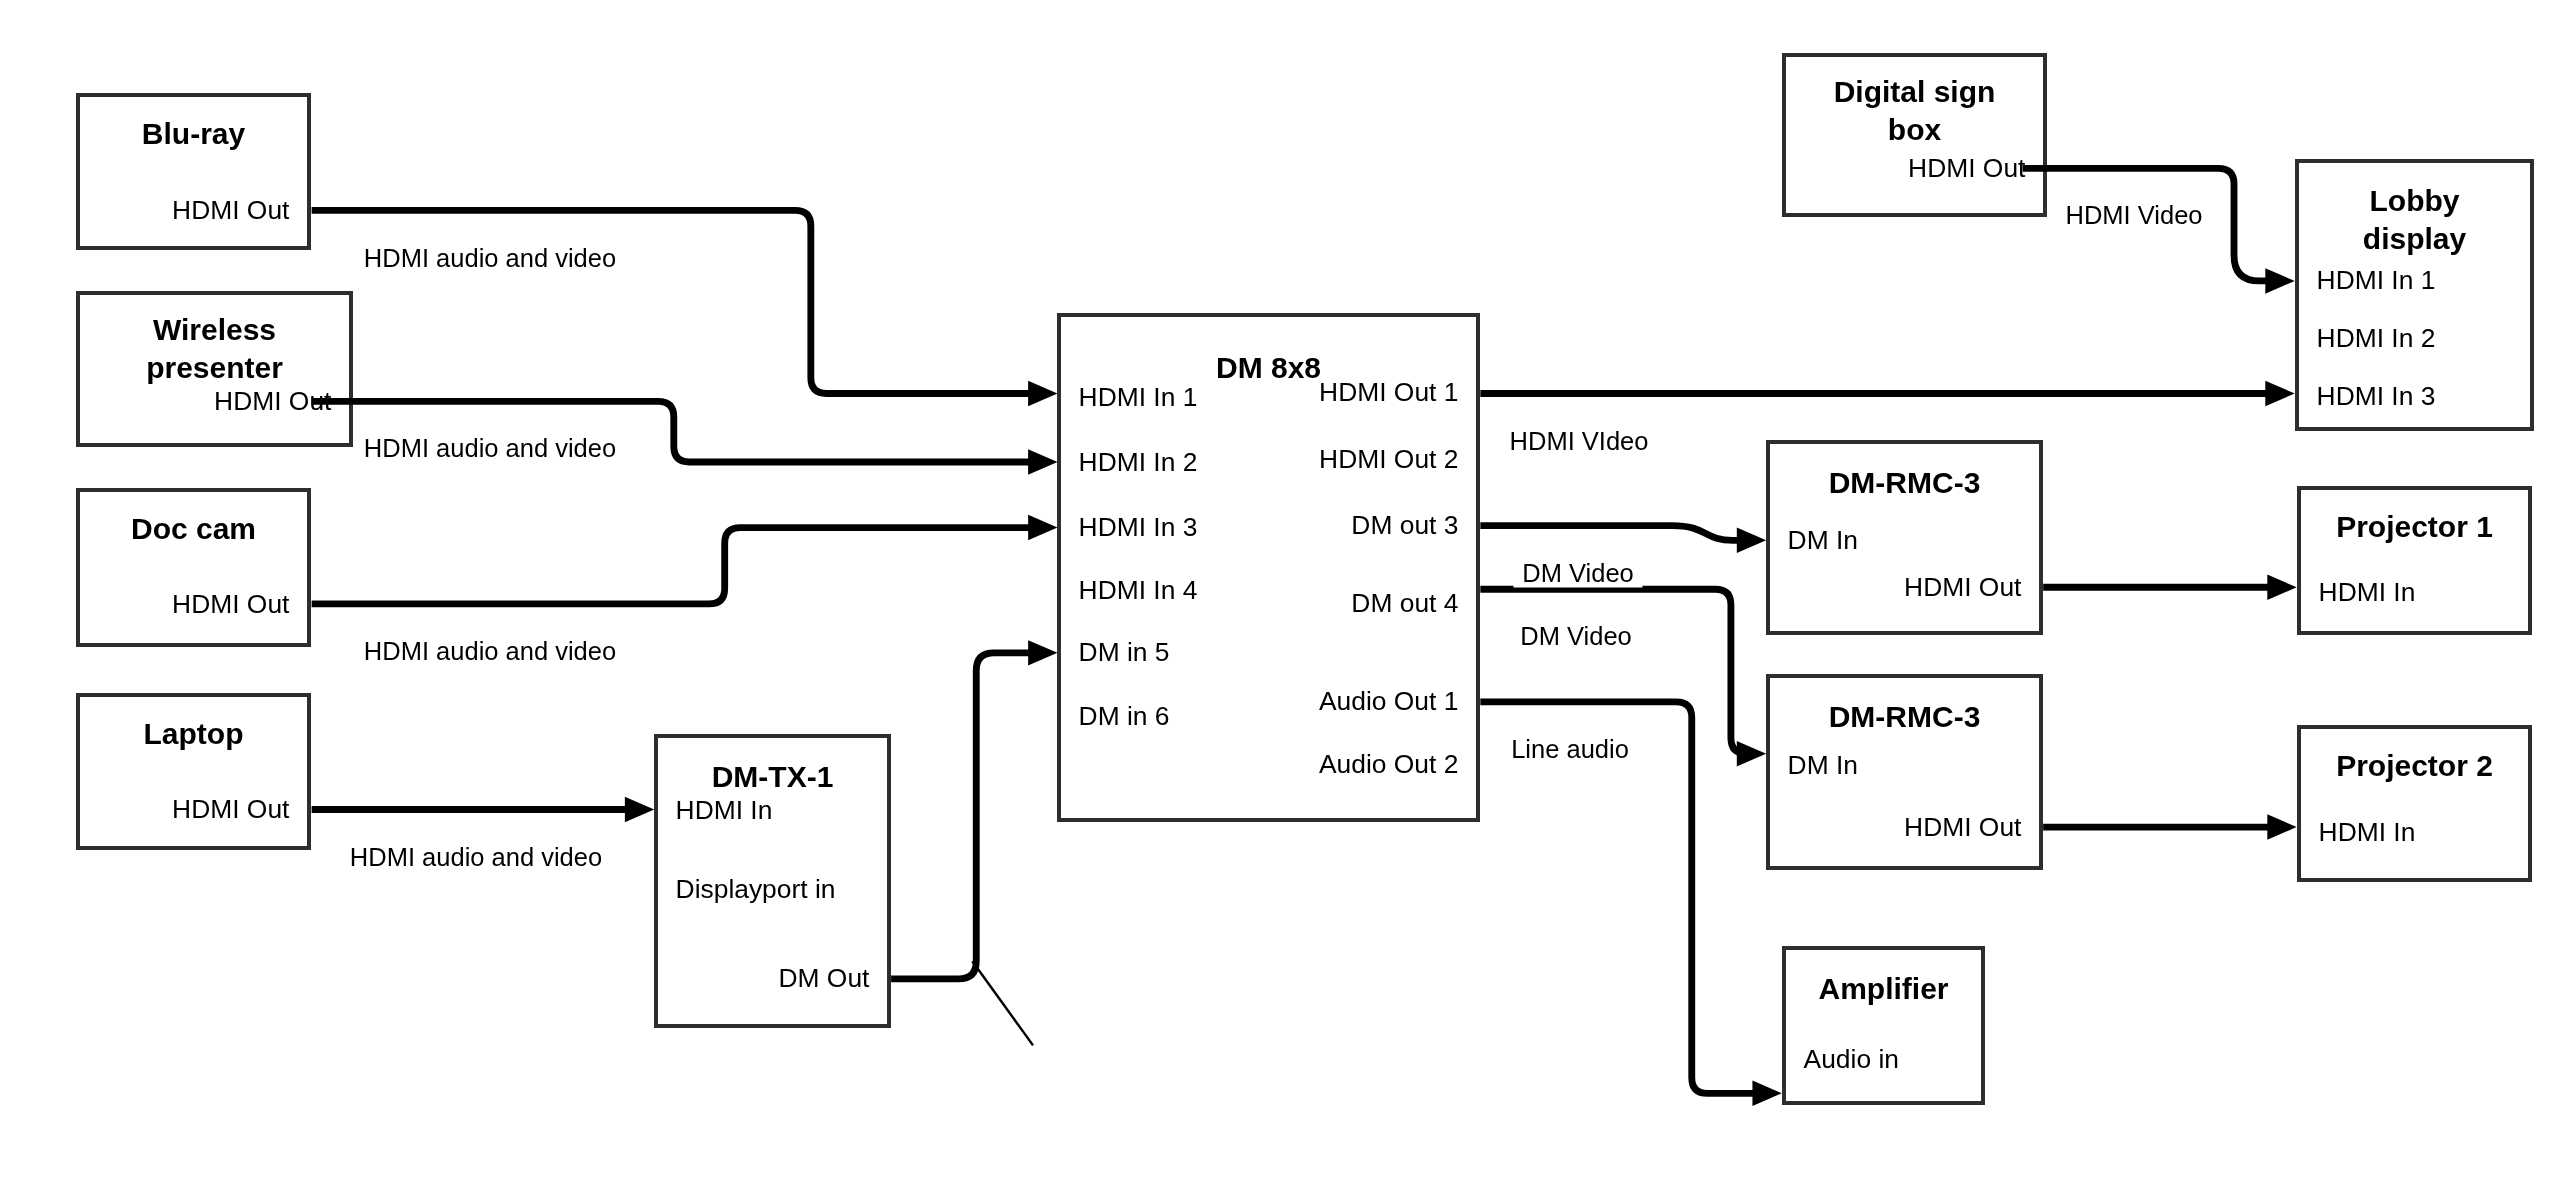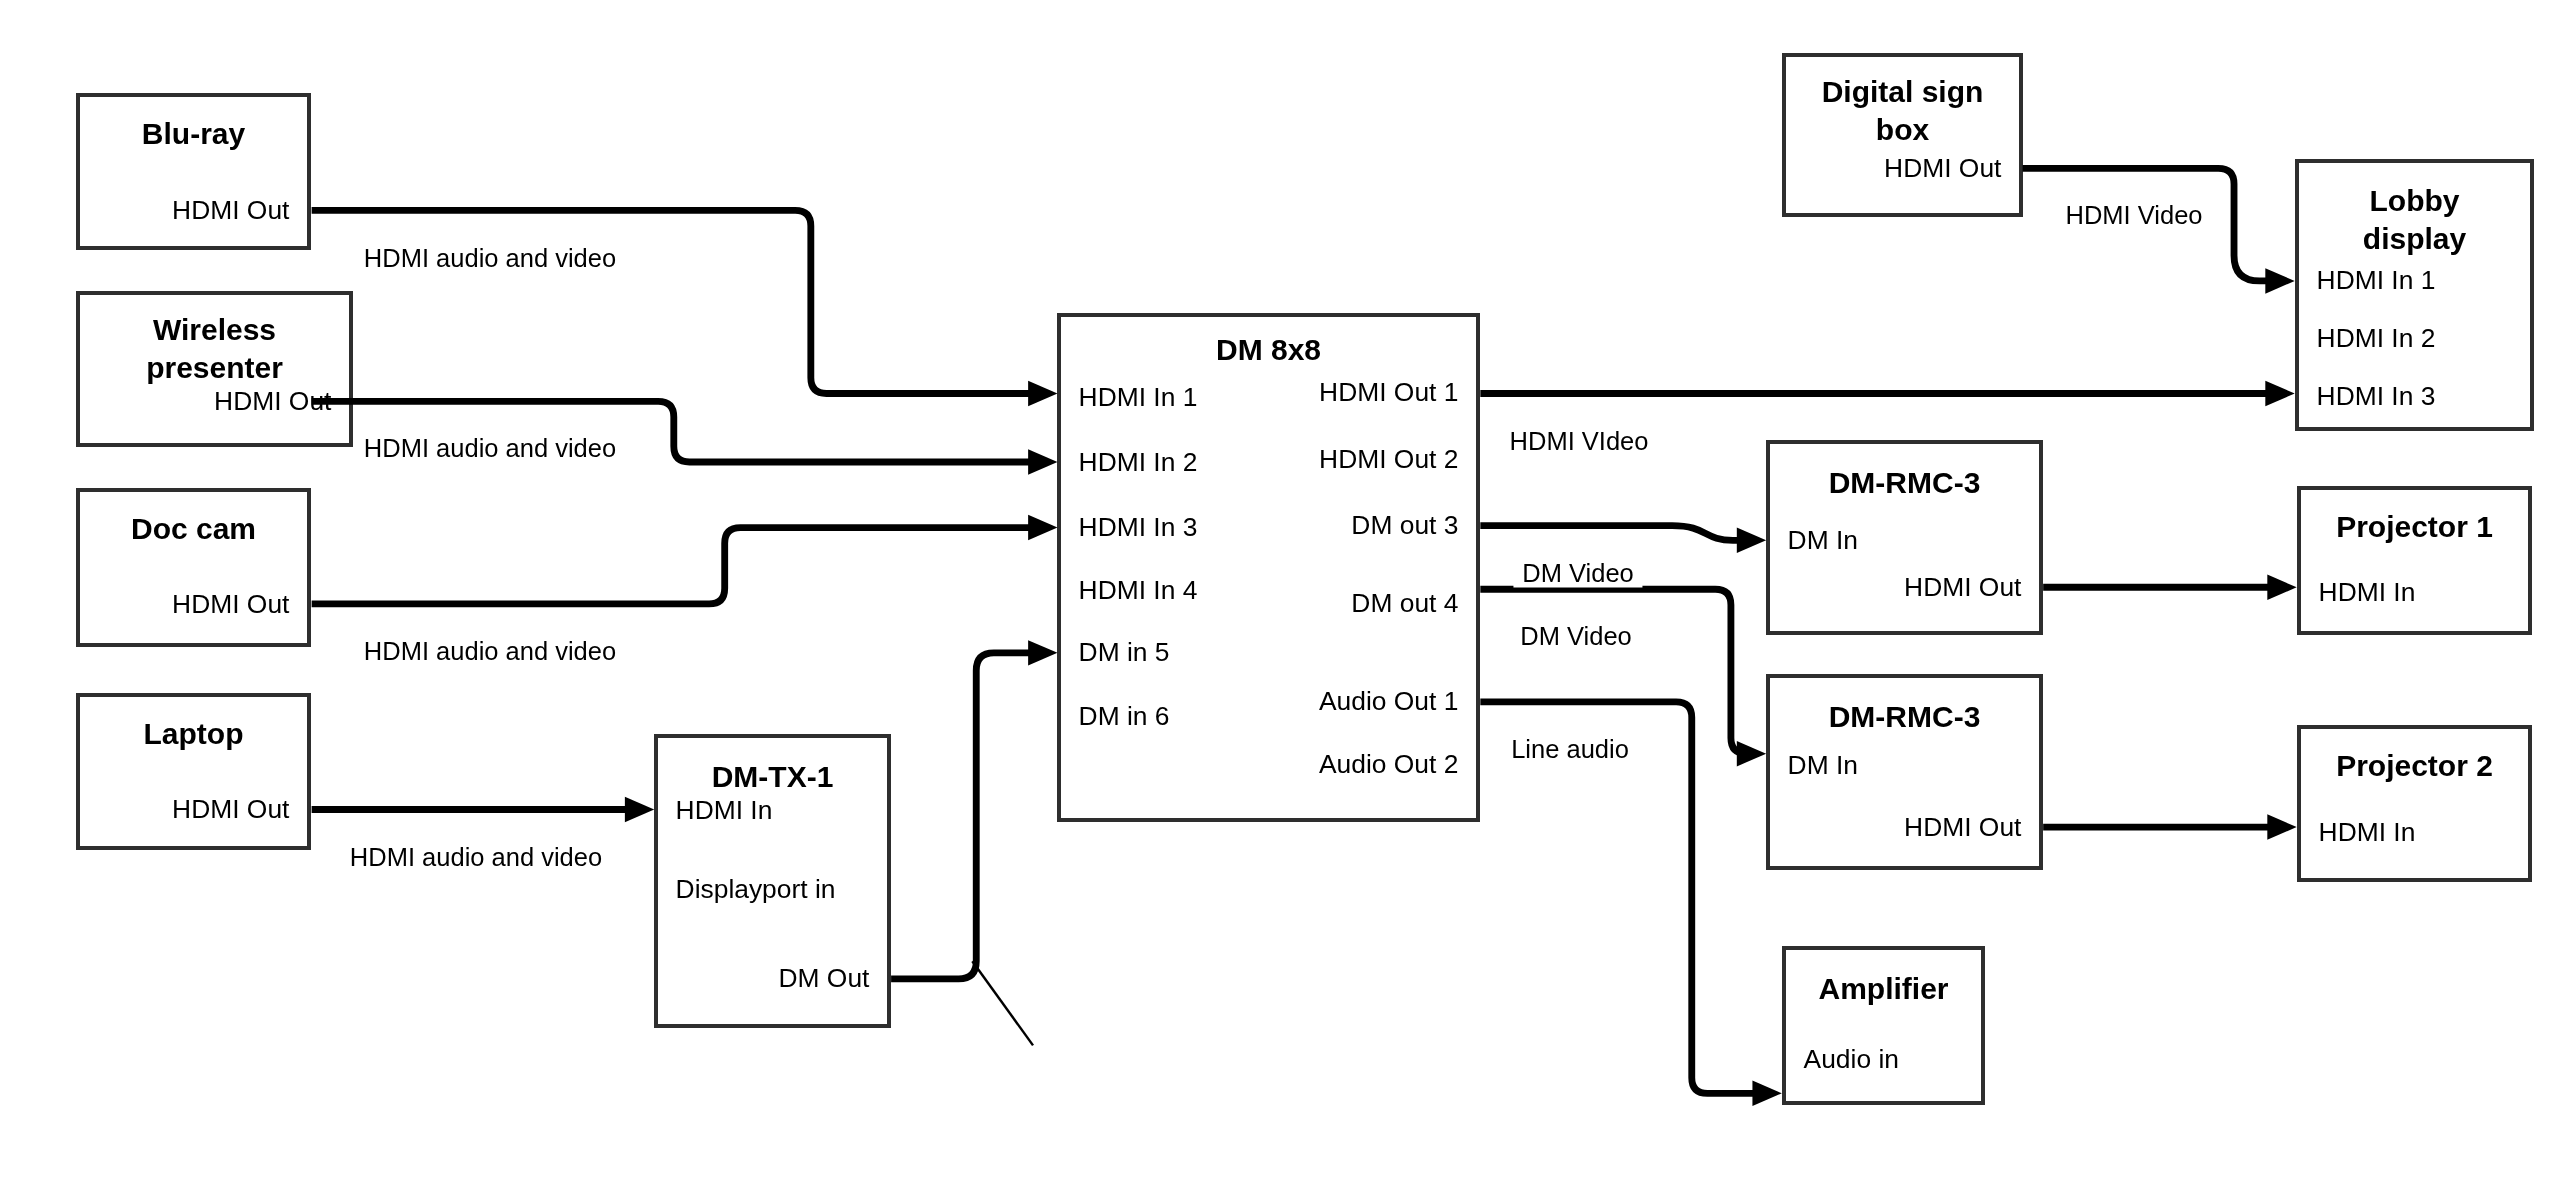--- a/index.html
+++ b/index.html
@@ -61,36 +61,36 @@
   </div>
 
   <div class="box" style="left:654px;top:734px;width:237px;height:294px;">
     <div class="title" style="top:39px;"><span>DM-TX-1</span></div>
     <div class="port left" style="top:72px;">HDMI In</div>
     <div class="port left" style="top:151px;">Displayport in</div>
     <div class="port right" style="top:240px;">DM Out</div>
   </div>
 
   <div class="box" style="left:1057px;top:313px;width:423px;height:509px;">
-    <div class="title" style="top:33px;"><span>DM 8x8</span></div>
+    <div class="title" style="top:51px;"><span>DM 8x8</span></div>
     <div class="port left" style="top:80px;">HDMI In 1</div>
     <div class="port left" style="top:145px;">HDMI In 2</div>
     <div class="port left" style="top:210px;">HDMI In 3</div>
     <div class="port left" style="top:273px;">HDMI In 4</div>
     <div class="port left" style="top:335px;">DM in 5</div>
     <div class="port left" style="top:399px;">DM in 6</div>
     <div class="port right" style="top:75px;">HDMI Out 1</div>
     <div class="port right" style="top:142px;">HDMI Out 2</div>
     <div class="port right" style="top:208px;">DM out 3</div>
     <div class="port right" style="top:286px;">DM out 4</div>
     <div class="port right" style="top:384px;">Audio Out 1</div>
     <div class="port right" style="top:447px;">Audio Out 2</div>
   </div>
 
-  <div class="box" style="left:1782px;top:53px;width:241px;height:164px;">
+  <div class="box" style="left:1782px;top:53px;width:265px;height:164px;">
     <div class="title" style="top:54px;"><span style="max-width:181px;">Digital sign box</span></div>
     <div class="port right" style="top:111px;">HDMI Out</div>
   </div>
 
   <div class="box" style="left:2295px;top:159px;width:239px;height:272px;">
     <div class="title" style="top:57px;"><span style="max-width:127px;">Lobby display</span></div>
     <div class="port left" style="top:117px;">HDMI In 1</div>
     <div class="port left" style="top:175px;">HDMI In 2</div>
     <div class="port left" style="top:233px;">HDMI In 3</div>
   </div>

